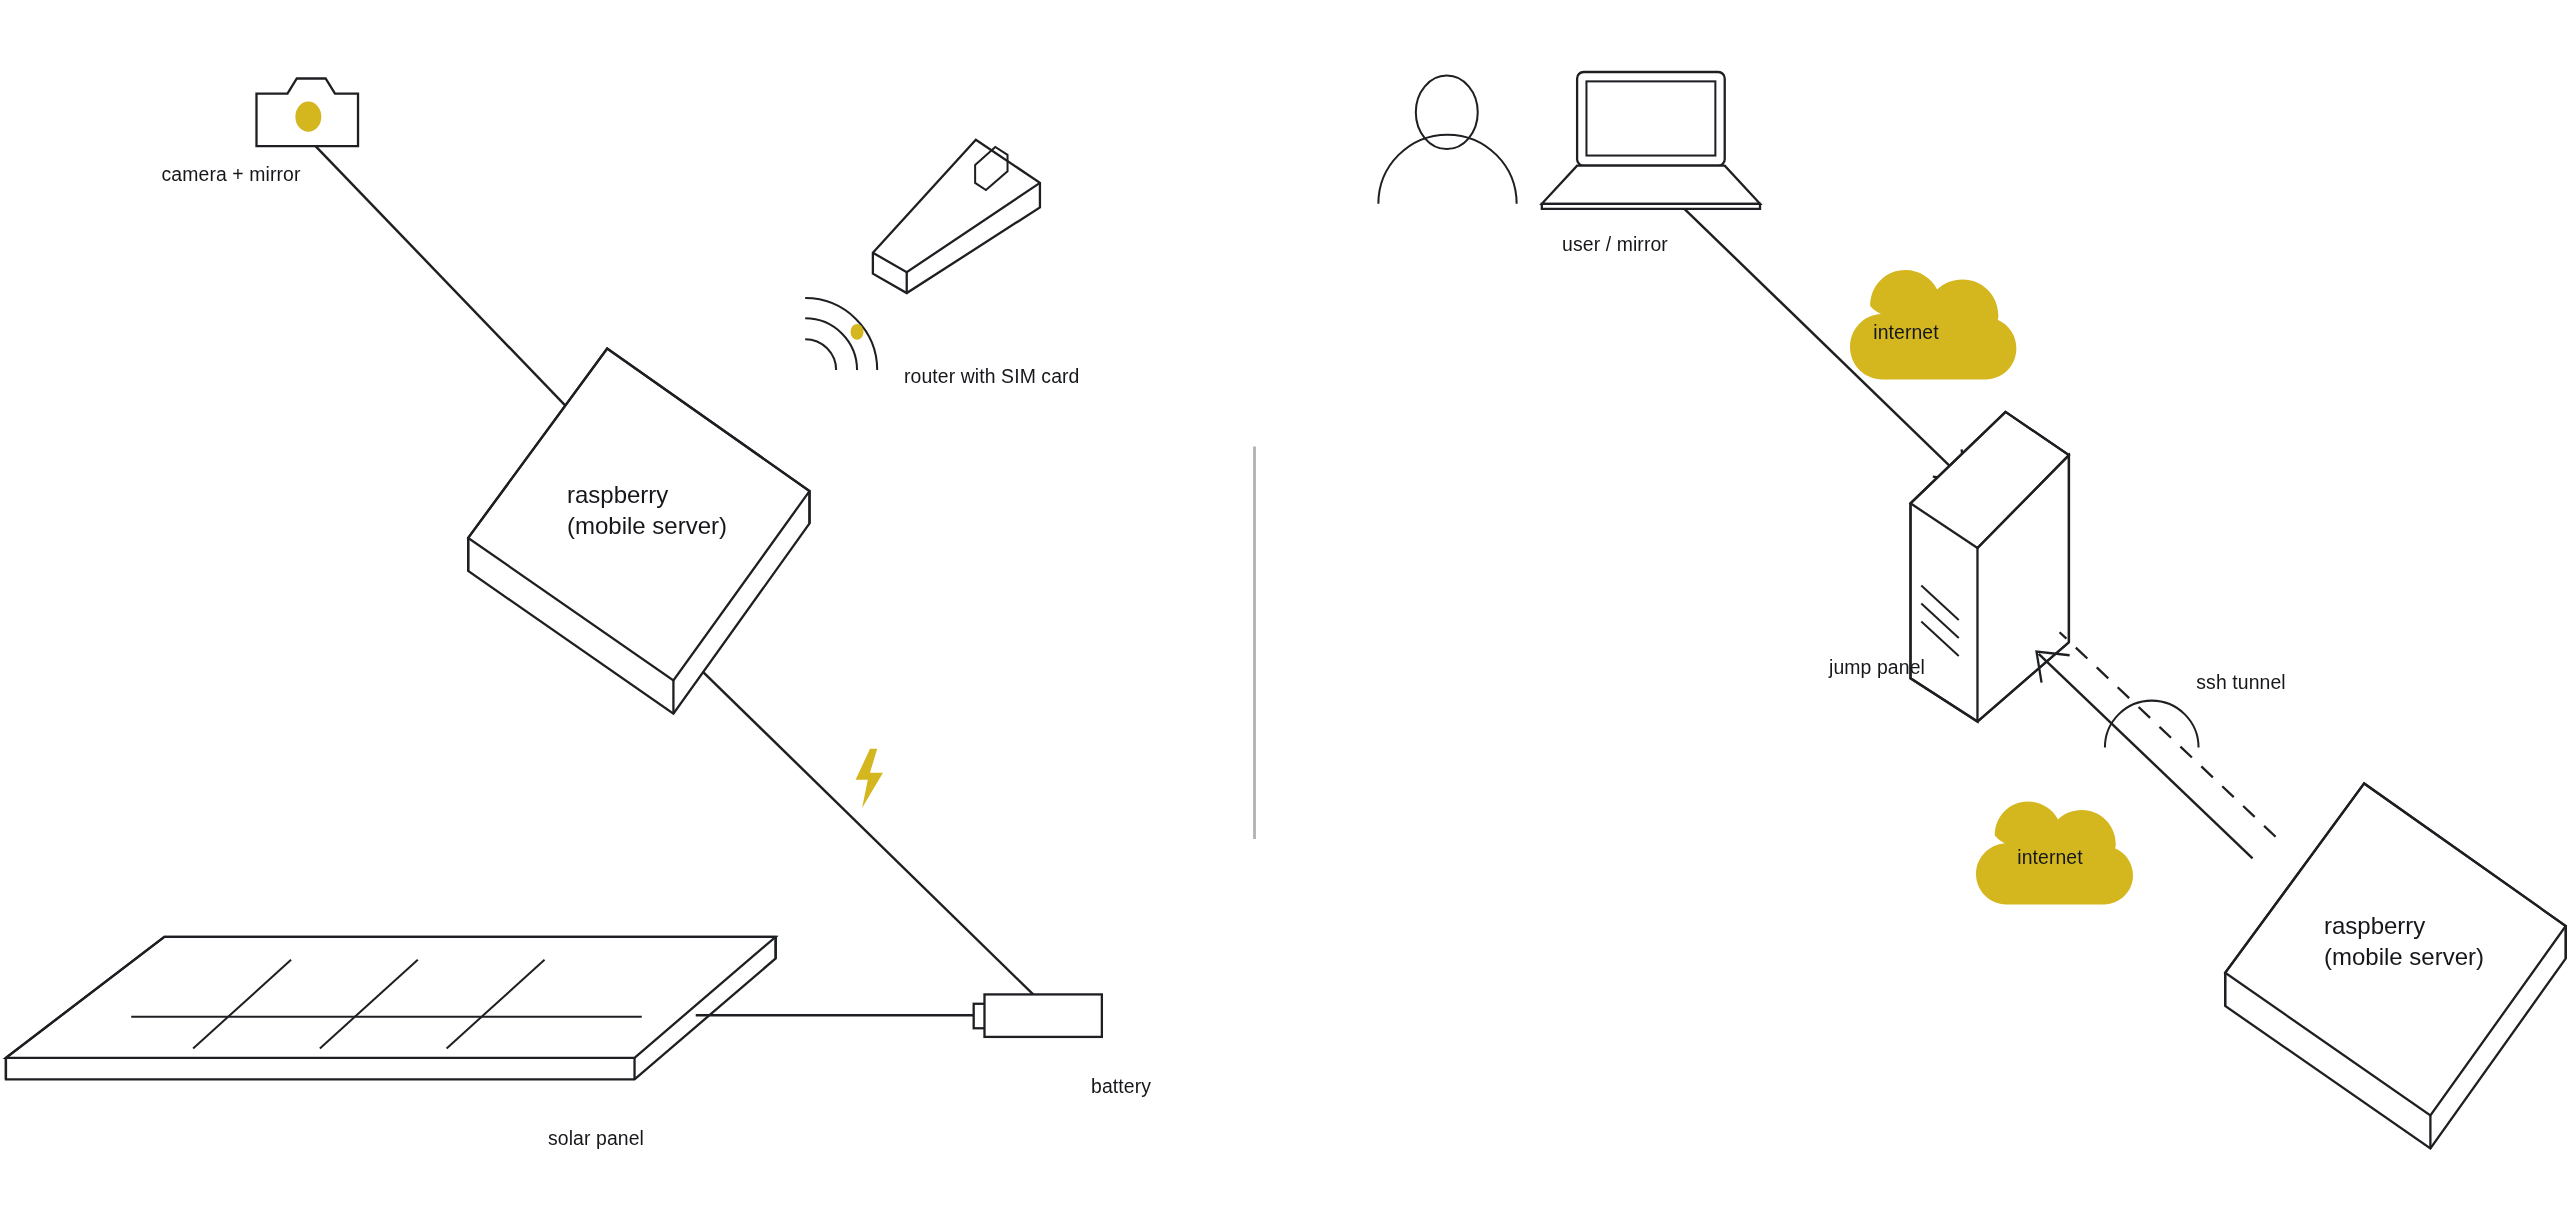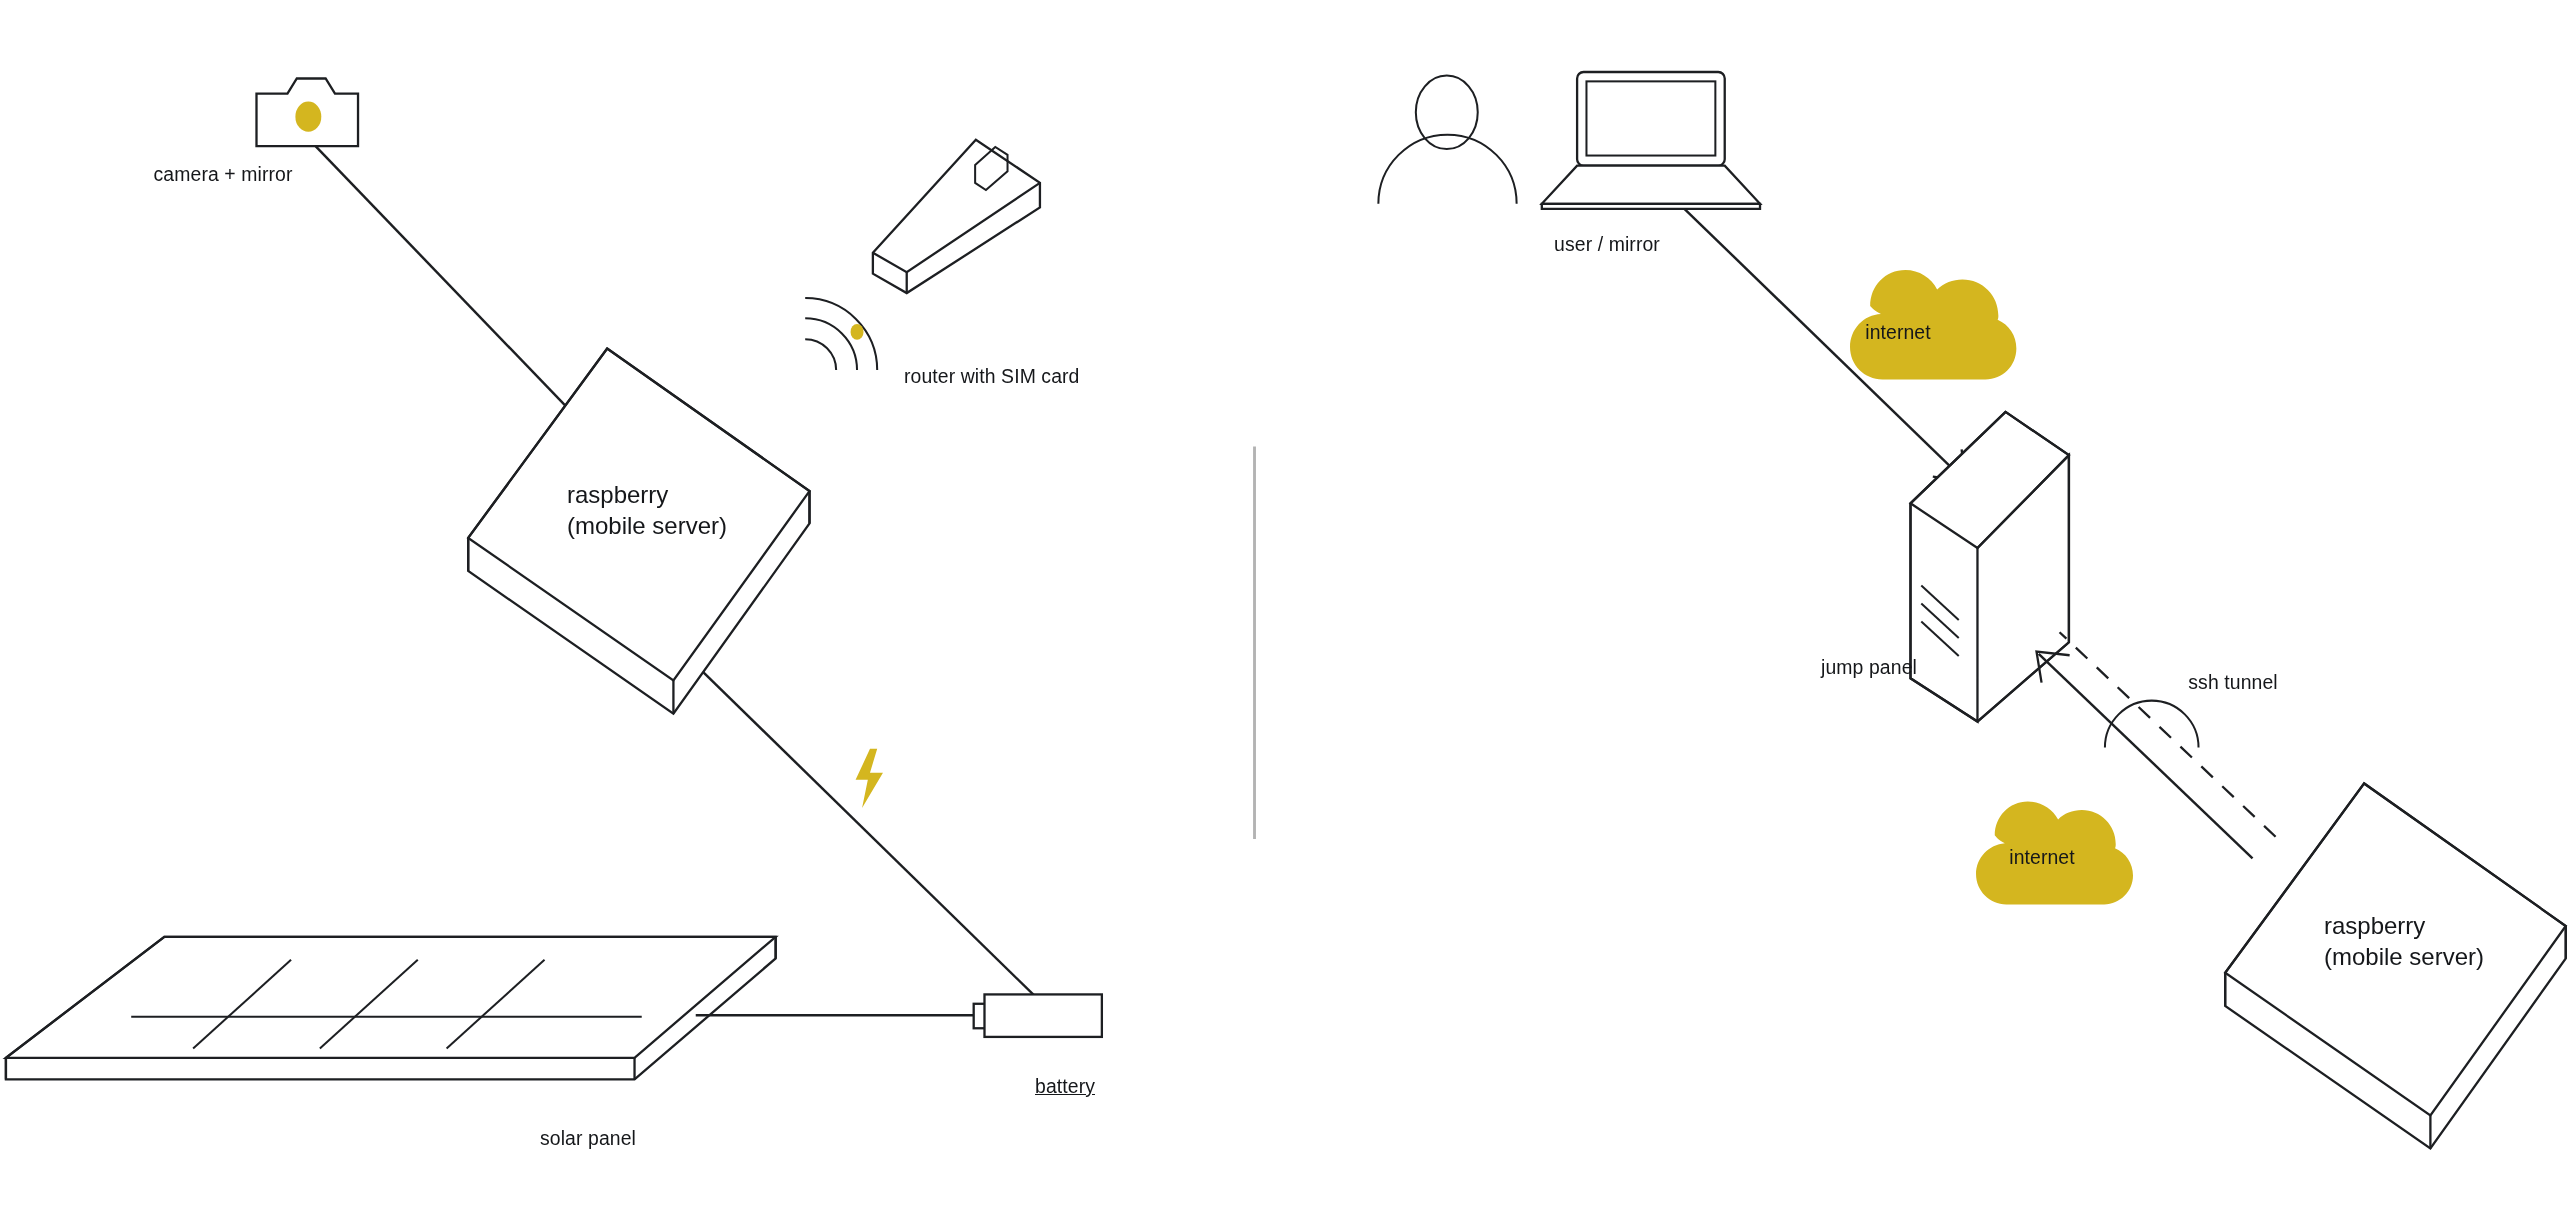--- a/index.html
+++ b/index.html
@@ -70,20 +70,21 @@
     font-family: "Liberation Sans", sans-serif;
     font-size: 19.4px;
     color: #15171a;
     white-space: nowrap;
     line-height: 1.28;
     letter-spacing: 0.1px;
   }
   .label.center {
     transform: translateX(-50%);
     text-align: center;
+    margin-left: 8px;
   }
   .node-title {
     position: absolute;
     transform: translate(-50%, -50%);
     text-align: left;
     font-family: "Liberation Sans", sans-serif;
     font-size: 24px;
     color: #15171a;
     line-height: 1.3;
     white-space: nowrap;
@@ -232,21 +233,21 @@
 
   <div class="label" style="left:884px; top:364px;margin-left:20px;">router with SIM card</div>
 
   <div class="node-title" style="left:647px; top:510px;">
     <div>raspberry</div>
     <div>(mobile server)</div>
   </div>
 
   <div class="label center" style="left:588px; top:1126px;">solar panel</div>
 
-  <div class="label center" style="left:1065px; top:1074px;text-decoration:underline;">battery</div>
+  <div class="label center" style="left:1113px; top:1074px;">battery</div>
 
   <div class="label center" style="left:1607px; top:232px;">user / mirror</div>
 
   <div class="label center" style="left:1898px; top:320px;">internet</div>
 
   <div class="label center" style="left:1869px; top:655px;">jump panel</div>
 
   <div class="label center" style="left:2233px; top:670px;">ssh tunnel</div>
 
   <div class="label center" style="left:2042px; top:845px;">internet</div>

